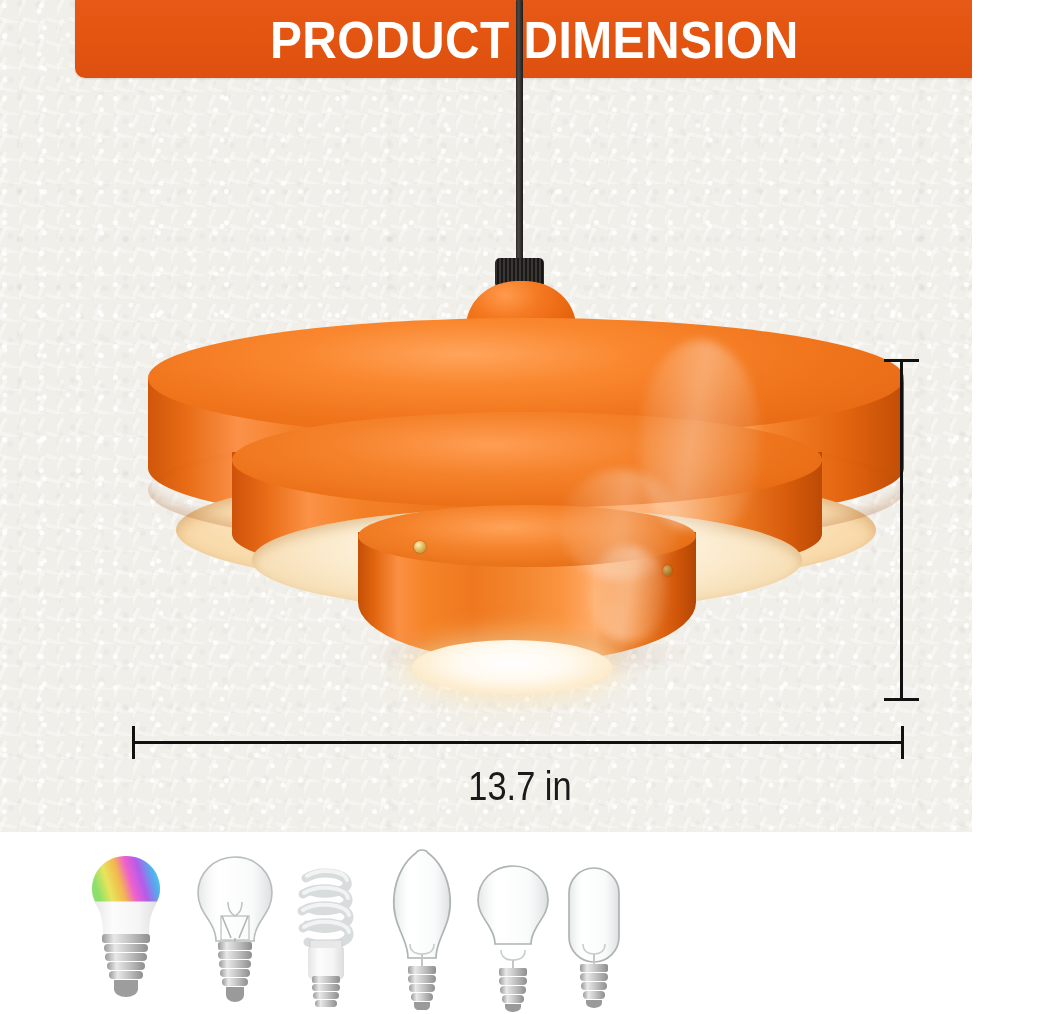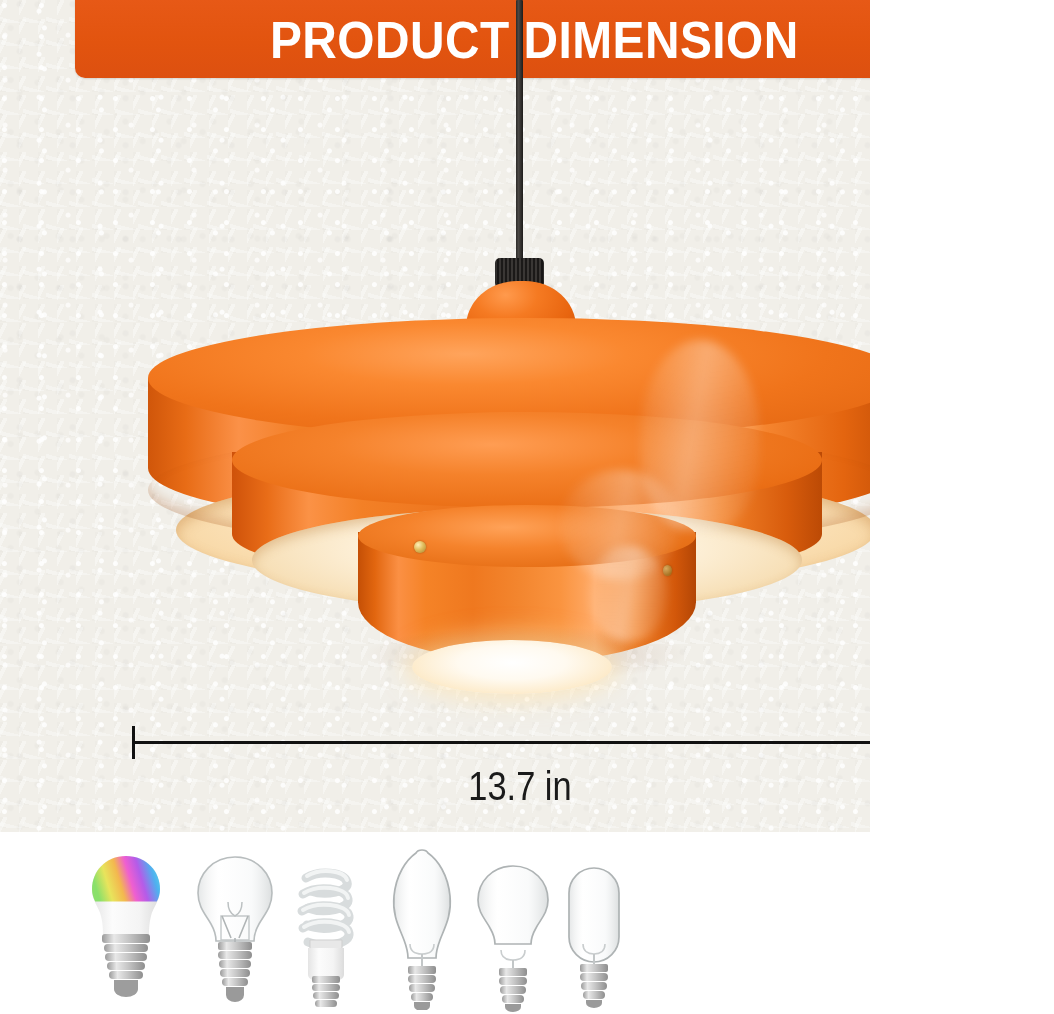--- a/index.html
+++ b/index.html
@@ -2,21 +2,21 @@
 <html><head>
 <meta charset="utf-8">
 <style>
   html,body{margin:0;padding:0;}
   body{
     width:1054px;height:1014px;overflow:hidden;
     font-family:"Liberation Sans",sans-serif;
     background:#ffffff;
     position:relative;
   }
-  #stage{position:absolute;inset:0;width:870px;height:1014px;overflow:hidden;}
+  #stage{position:absolute;inset:0;width:972px;height:1014px;overflow:hidden;}
 
   
   .bg-texture{
     position:absolute;left:0;top:0;width:1054px;height:832px;
     background-color:#f1efe9;
     background-image:
       radial-gradient(circle at 12% 18%, rgba(255,255,255,.85) 0 2px, rgba(0,0,0,0) 3px),
       radial-gradient(circle at 37% 9%, rgba(0,0,0,.022) 0 2px, rgba(0,0,0,0) 4px),
       radial-gradient(circle at 64% 26%, rgba(255,255,255,.8) 0 2px, rgba(0,0,0,0) 3px),
       radial-gradient(circle at 85% 12%, rgba(0,0,0,.02) 0 2px, rgba(0,0,0,0) 4px),

